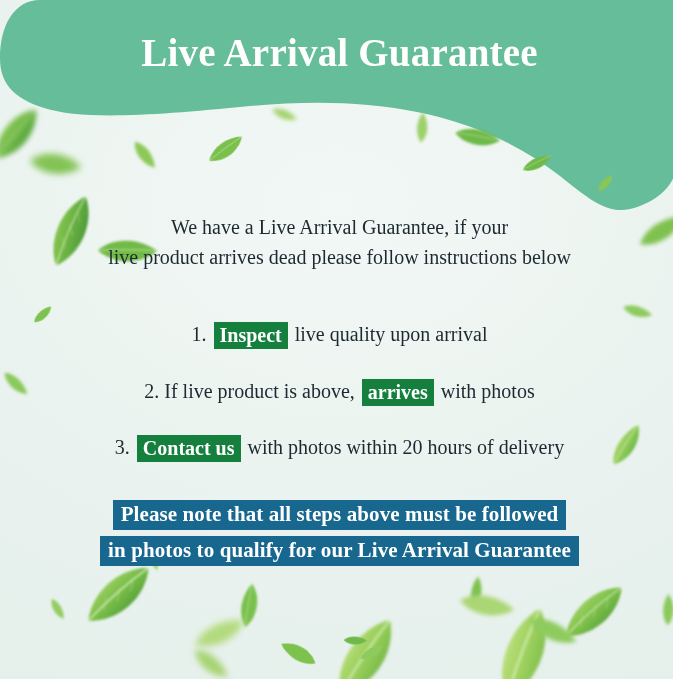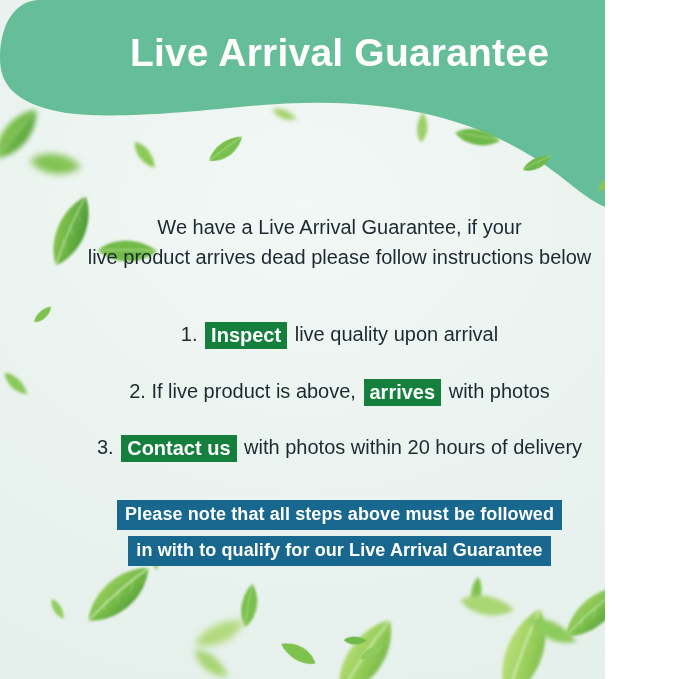--- a/index.html
+++ b/index.html
@@ -5,25 +5,25 @@
 <style>
   html, body {
     margin: 0;
     padding: 0;
     background: #ffffff;
   }
   * { box-sizing: border-box; }
 
   .poster {
     position: relative;
-    width: 605px;
+    width: 673px;
     height: 679px;
     overflow: hidden;
     background: #e9f2ee;
-    font-family: Liberation Sans, sans-serif;
+    font-family: Liberation Serif, serif;
     -webkit-font-smoothing: antialiased;
   }
 
   
   .bg-wash {
     position: absolute;
     inset: 0;
     background:
       radial-gradient(120% 90% at 50% 30%, #f2f8f5 0%, #e9f2ee 55%, #e4efea 100%);
   }
@@ -139,21 +139,21 @@
     transform: translateX(-50%);
     width: 400px;
     display: flex;
     flex-direction: column;
     align-items: center;
     gap: 6px;
   }
   .note-line {
     background: #17678f;
     color: #ffffff;
-    font-size: 18px;
+    font-size: 21px;
     font-weight: 700;
     line-height: 19px;
     padding: 5px 8px 6px 8px;
     white-space: nowrap;
     letter-spacing: 0.1px;
   }
 
   .b1 { filter: blur(1.1px); }
   .b2 { filter: blur(2.4px); }
   .b3 { filter: blur(4px); }
@@ -470,18 +470,18 @@
       <div class="step">
         <span>3.</span>
         <span class="hl">Contact us</span>
         <span>with photos within 20 hours of delivery</span>
       </div>
 
     </div>
 
     <div class="note">
       <div class="note-line">Please note that all steps above must be followed</div>
-      <div class="note-line">in with to qualify for our Live Arrival Guarantee</div>
+      <div class="note-line">in photos to qualify for our Live Arrival Guarantee</div>
     </div>
 
   </div>
 
 </div>
 
 </body></html>

